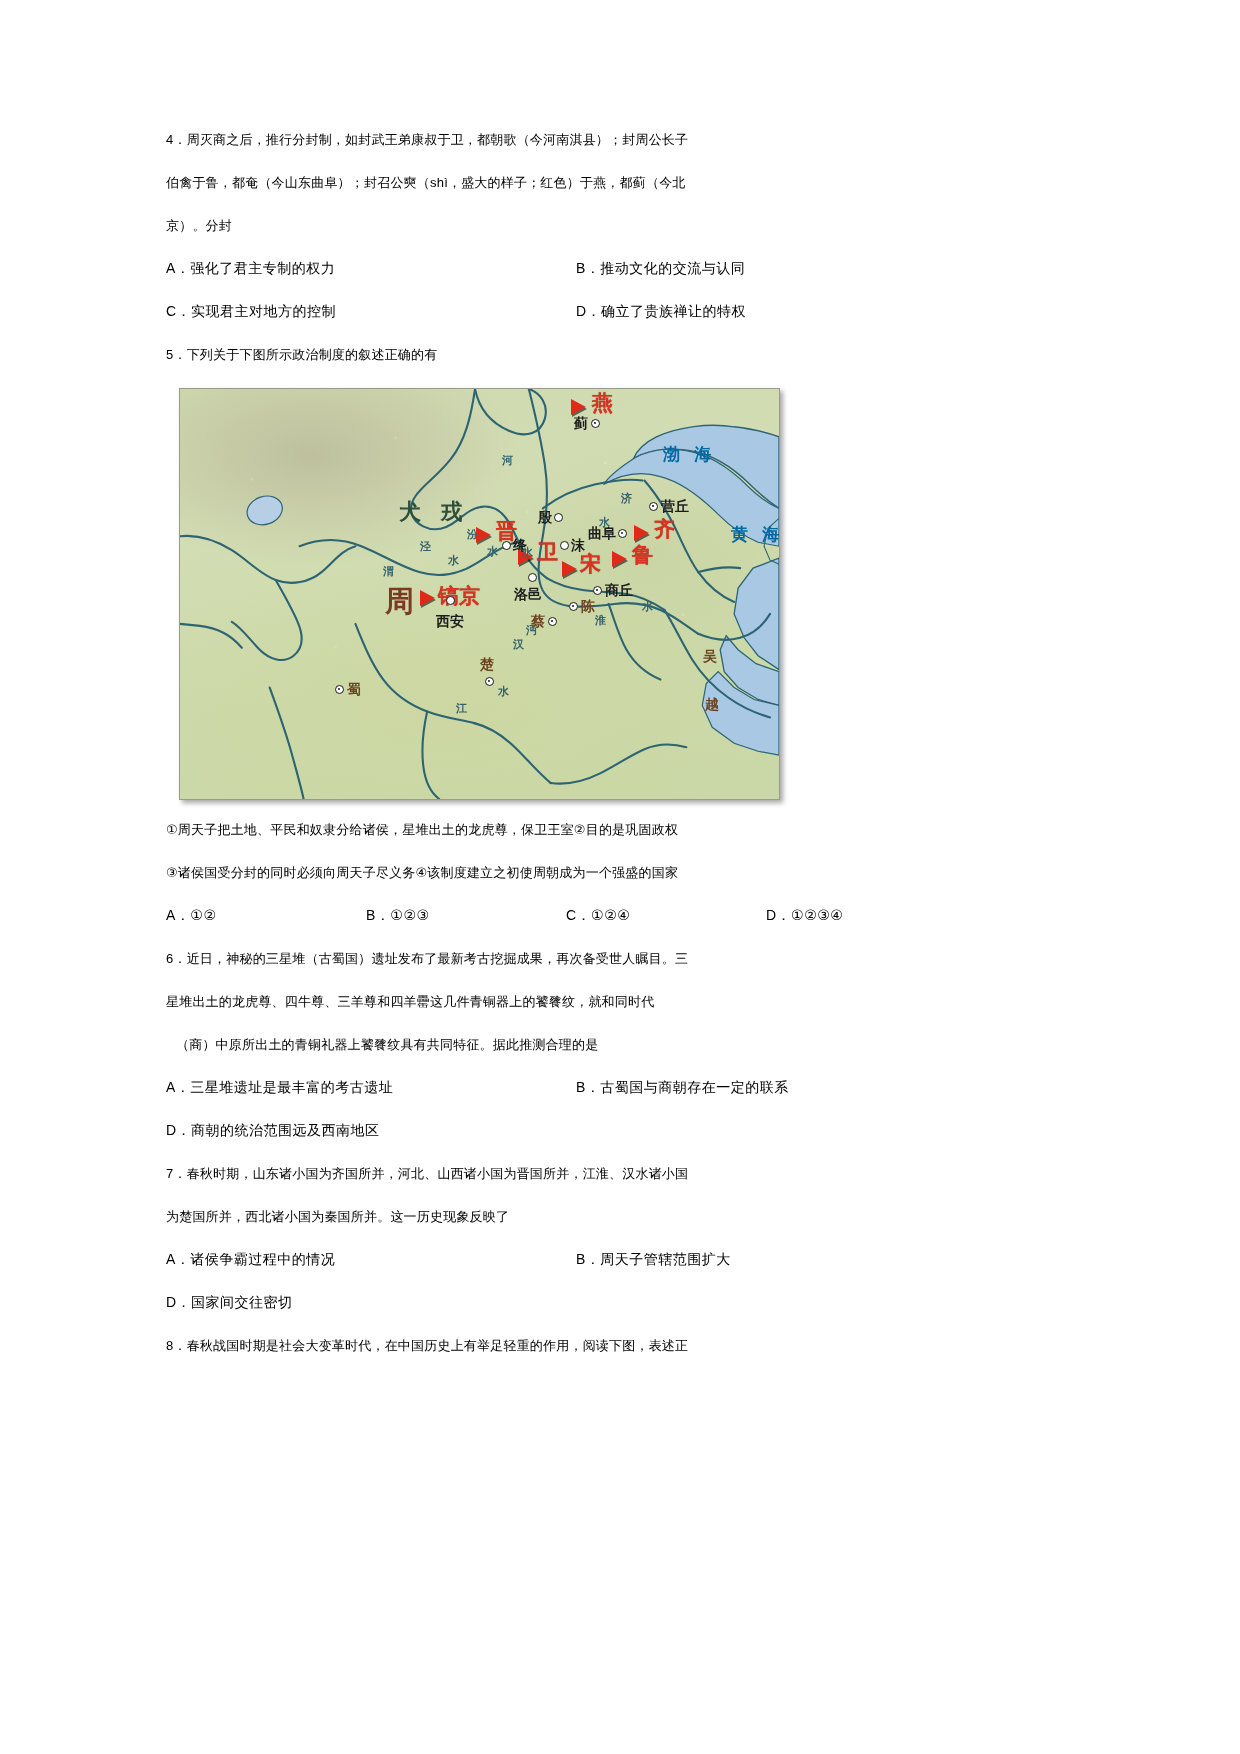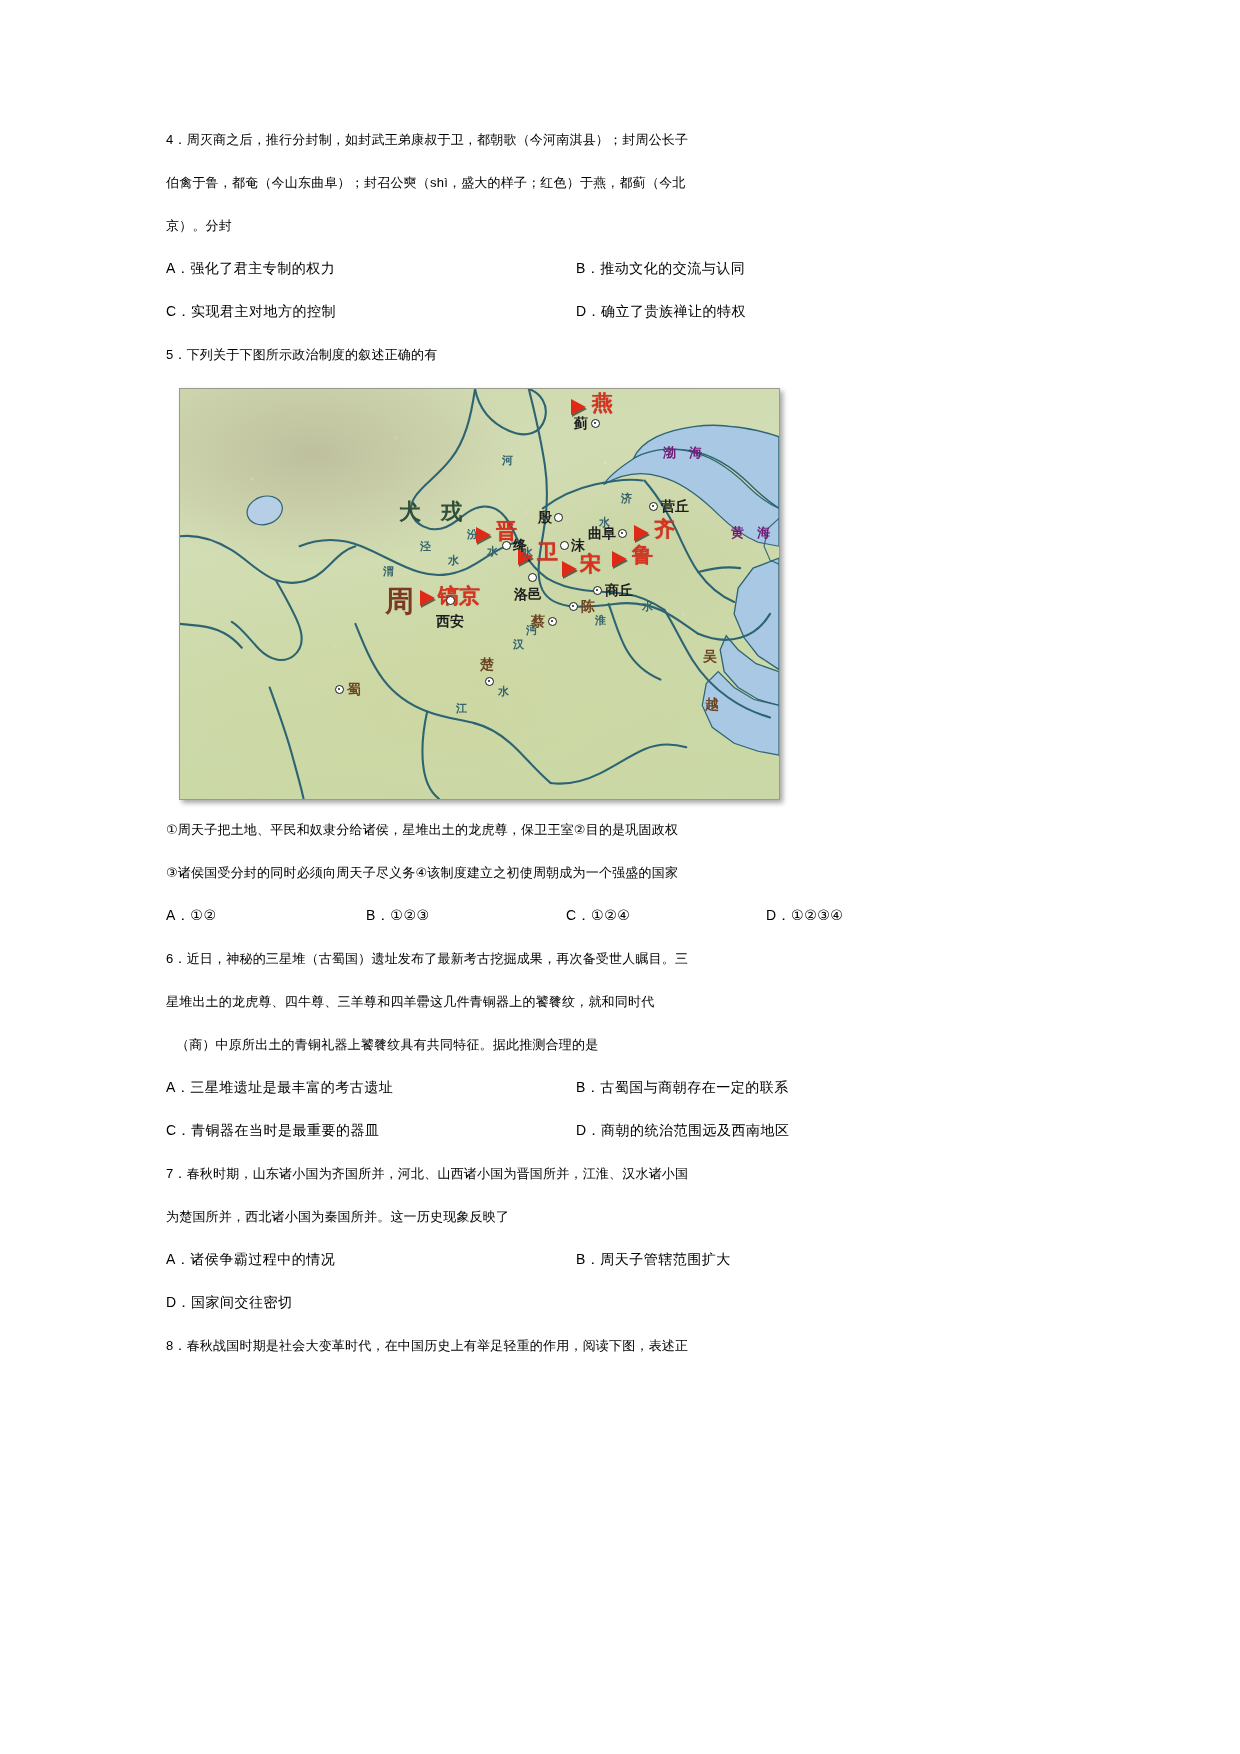--- a/index.html
+++ b/index.html
@@ -107,23 +107,23 @@
     font-weight: 700;
     font-size: 14px;
   }
   .mlabel.tribe {
     color: #2f4f3a;
     font-weight: 700;
     font-size: 22px;
     letter-spacing: 7px;
   }
   .mlabel.sea {
-    color: #701a75;
-    font-weight: 700;
-    font-size: 13px;
+    color: #0369a1;
+    font-weight: 700;
+    font-size: 17px;
     letter-spacing: 5px;
   }
   .mlabel.river {
     color: #35636e;
     font-weight: 700;
     font-size: 11px;
   }
   .tri {
     position: absolute;
     width: 0; height: 0;
@@ -319,21 +319,20 @@
 
     <div class="q-block">
       <div class="q-line">6．近日，神秘的三星堆（古蜀国）遗址发布了最新考古挖掘成果，再次备受世人瞩目。三</div>
       <div class="q-line">星堆出土的龙虎尊、四牛尊、三羊尊和四羊罍这几件青铜器上的饕餮纹，就和同时代</div>
       <div class="q-line" style="text-indent:10px;">（商）中原所出土的青铜礼器上饕餮纹具有共同特征。据此推测合理的是</div>
       <div class="opt-row">
         <div class="opt-col-2 opt-label">A．三星堆遗址是最丰富的考古遗址</div>
         <div class="opt-col-2 opt-label">B．古蜀国与商朝存在一定的联系</div>
       </div>
       <div class="opt-row">
-        <div class="opt-col-2 opt-label">C．青铜器在当时是最重要的器皿</div>
         <div class="opt-col-2 opt-label">D．商朝的统治范围远及西南地区</div>
       </div>
     </div>
 
     <div class="q-block">
       <div class="q-line">7．春秋时期，山东诸小国为齐国所并，河北、山西诸小国为晋国所并，江淮、汉水诸小国</div>
       <div class="q-line">为楚国所并，西北诸小国为秦国所并。这一历史现象反映了</div>
       <div class="opt-row">
         <div class="opt-col-2 opt-label">A．诸侯争霸过程中的情况</div>
         <div class="opt-col-2 opt-label">B．周天子管辖范围扩大</div>

